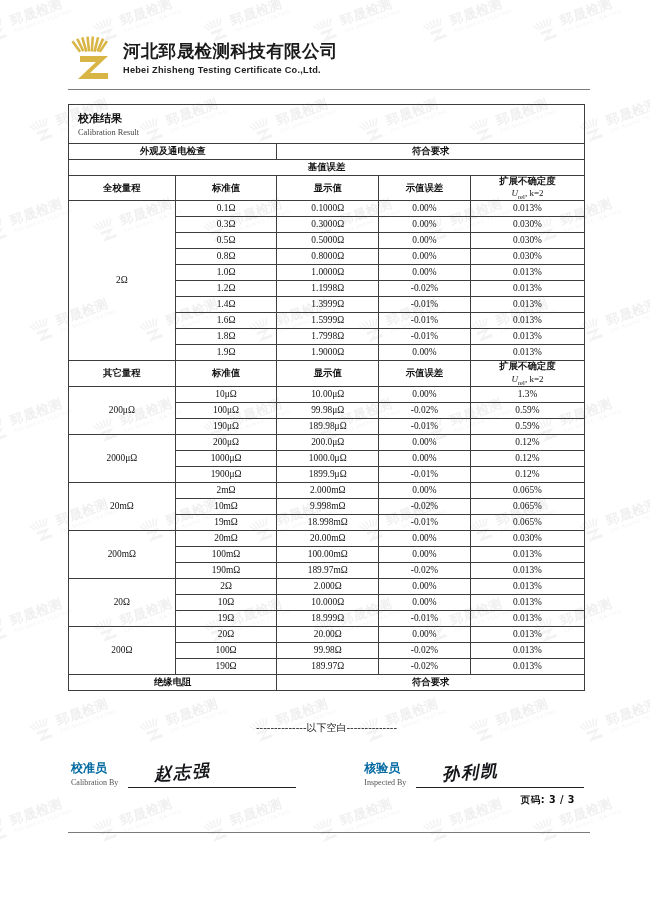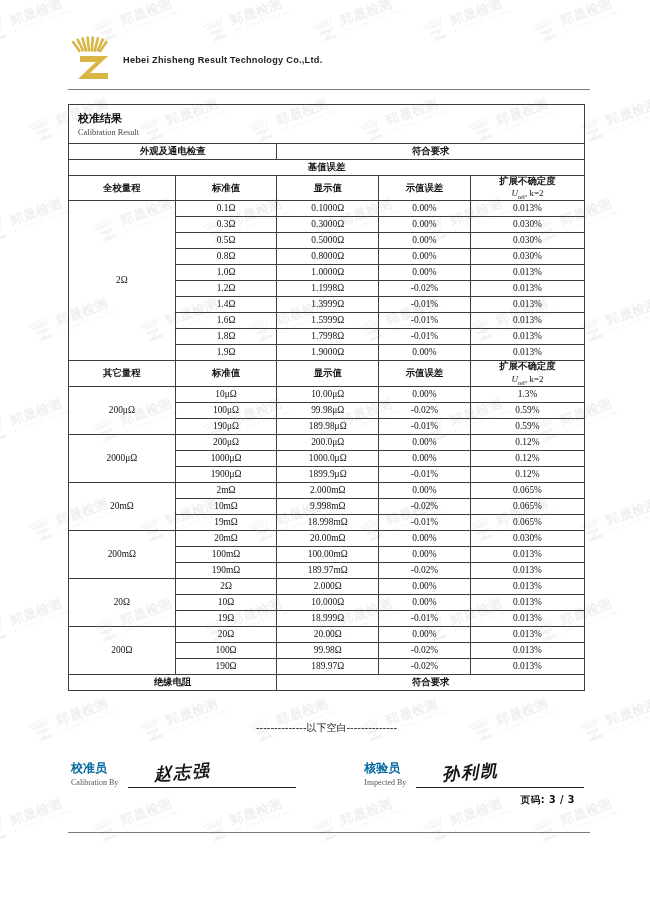--- a/index.html
+++ b/index.html
@@ -1230,21 +1230,22 @@
             <rect x="23" y="0.5" width="2.6" height="15" transform="rotate(4 24.3 8)"></rect>
             <rect x="27" y="1" width="2.6" height="15" transform="rotate(14 28.3 8.5)"></rect>
             <rect x="31" y="2" width="2.6" height="14" transform="rotate(24 32.3 9)"></rect>
             <rect x="34" y="4" width="2.6" height="13" transform="rotate(34 35.3 10.5)"></rect>
           </g>
           <path d="M12 20 H40 L22 37 H40 V43 H10 L28 26 H12 Z"></path>
         </g>
       </svg>
     </div>
     <div class="company">
-      <div class="company-en">Hebei Zhisheng Result Technology Co.,Ltd.</div>
+      <div class="company-cn">河北郅晟检测科技有限公司</div>
+      <div class="company-en">Hebei Zhisheng Testing Certificate Co.,Ltd.</div>
     </div>
   </div>
 
   <div class="rule"></div>
 
   <div class="wrap">
 
     <div class="titlebox">
       <div class="title-cn">校准结果</div>
       <div class="title-en">Calibration Result</div>

